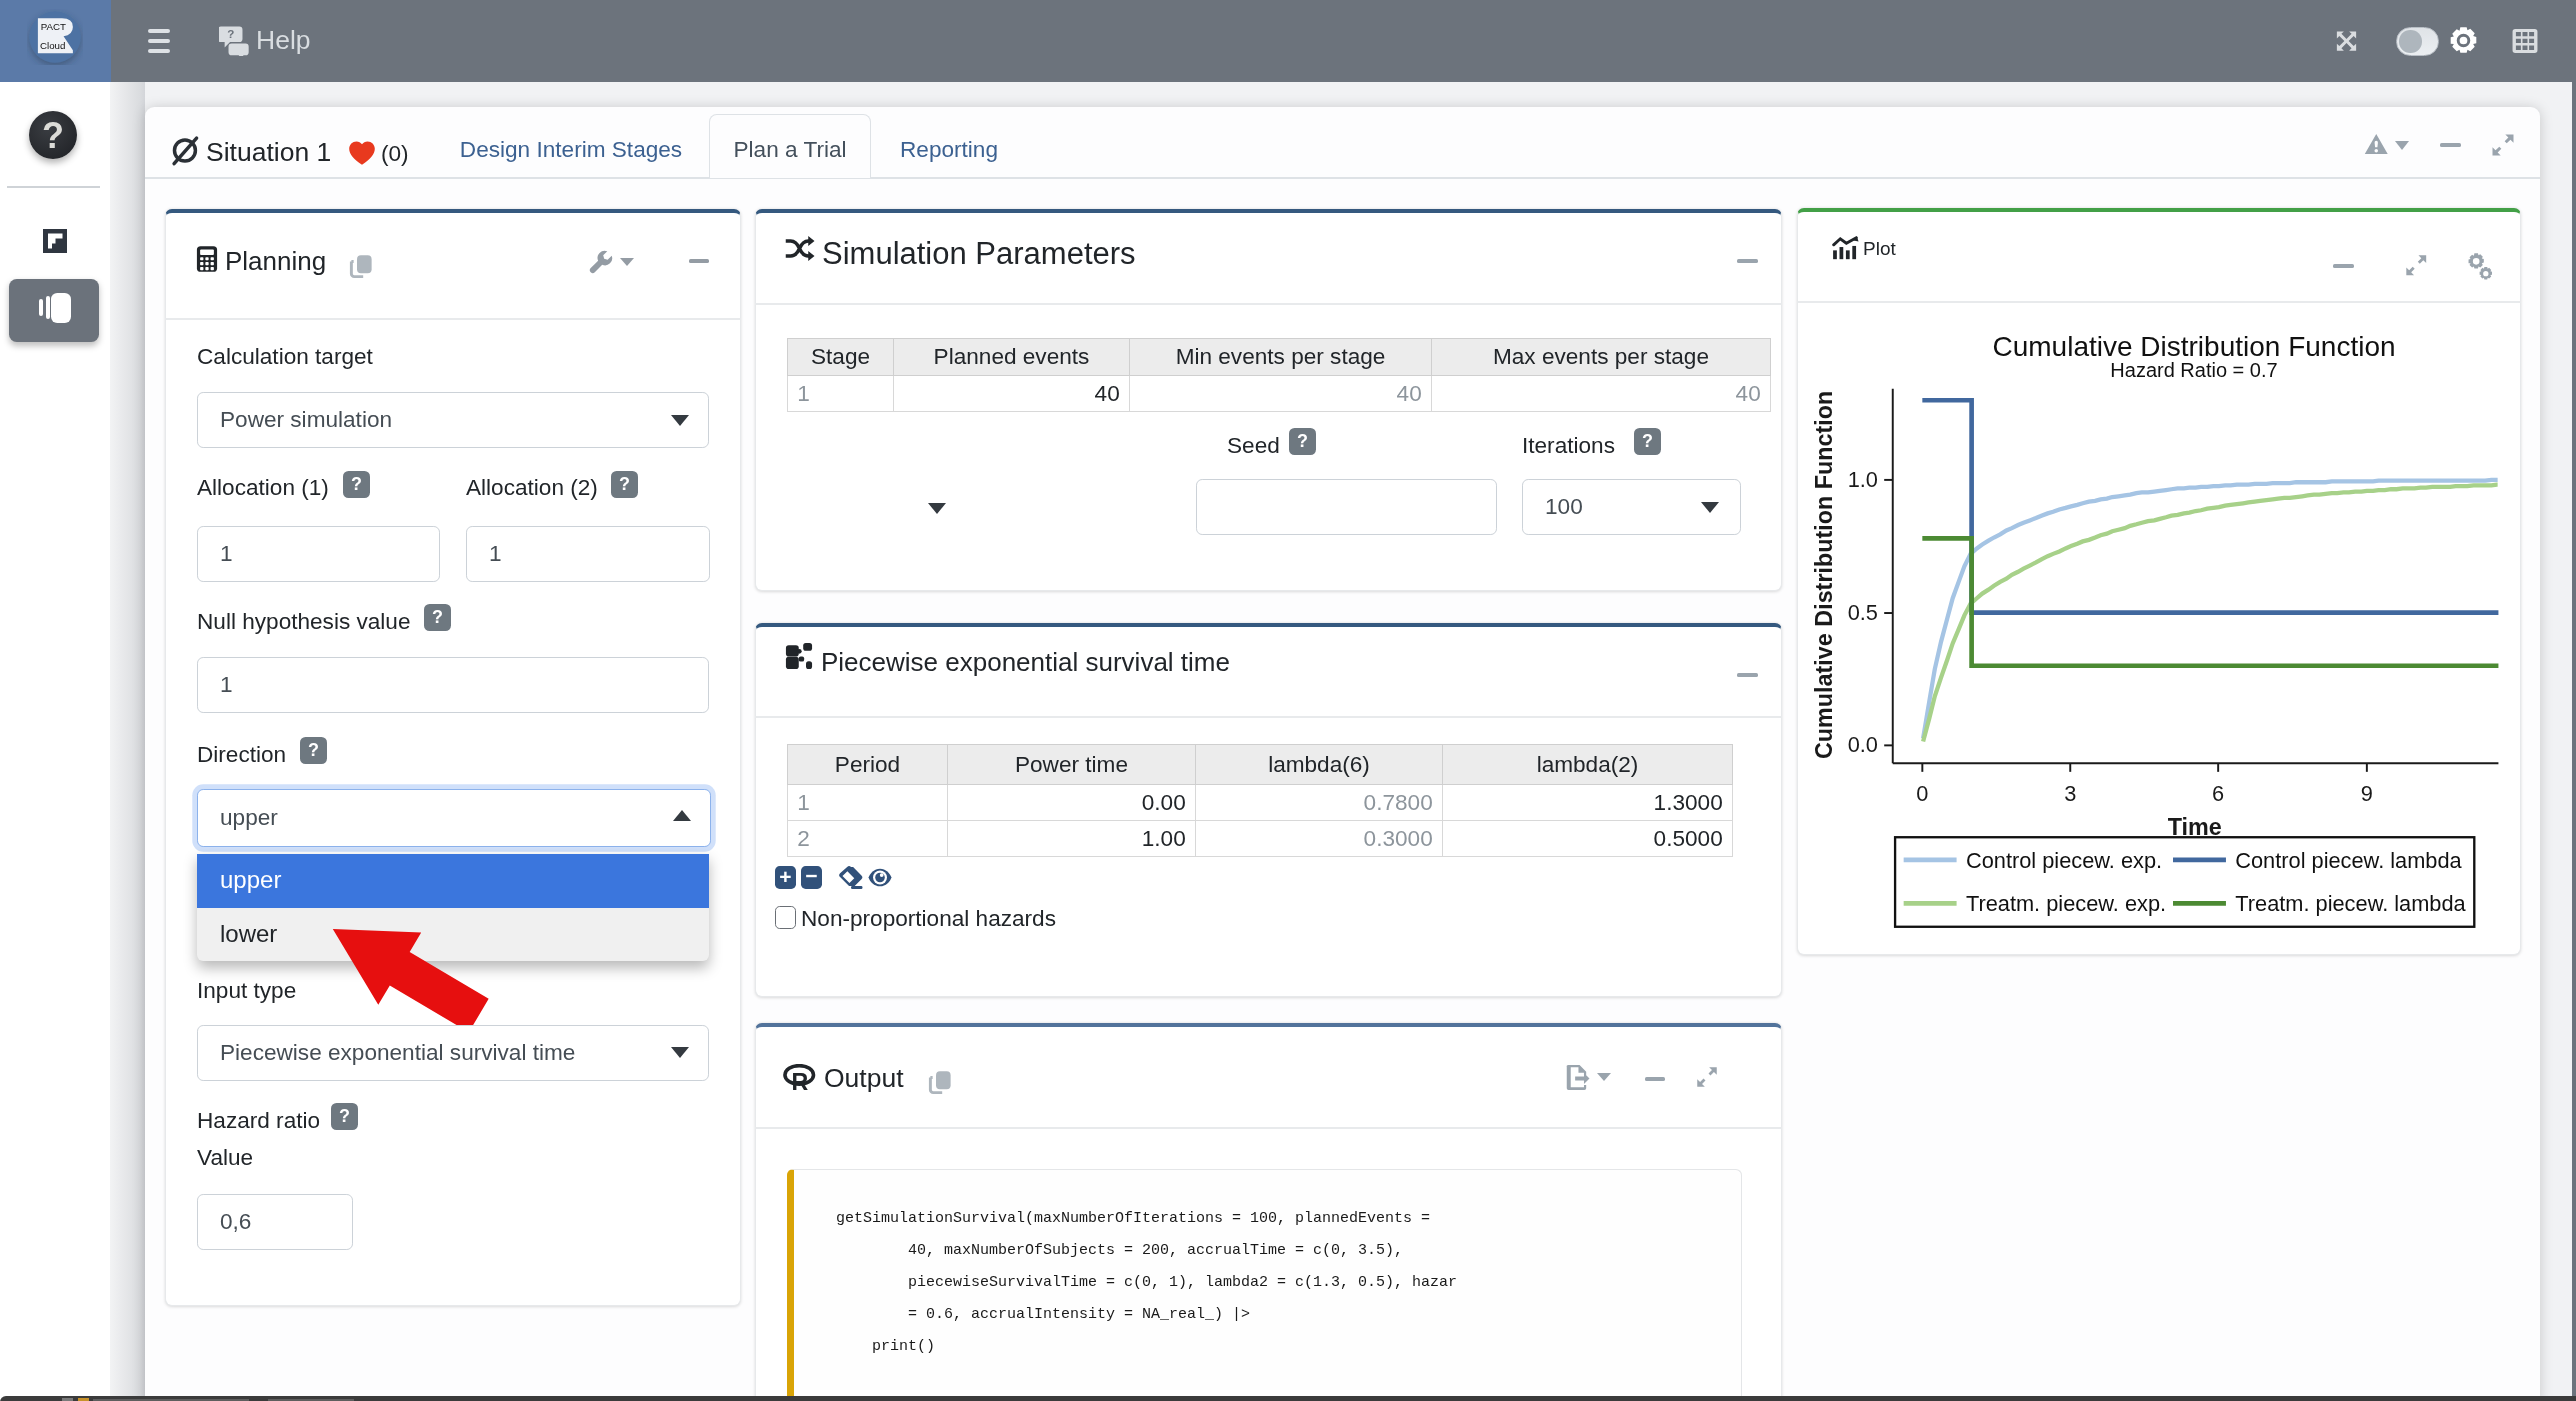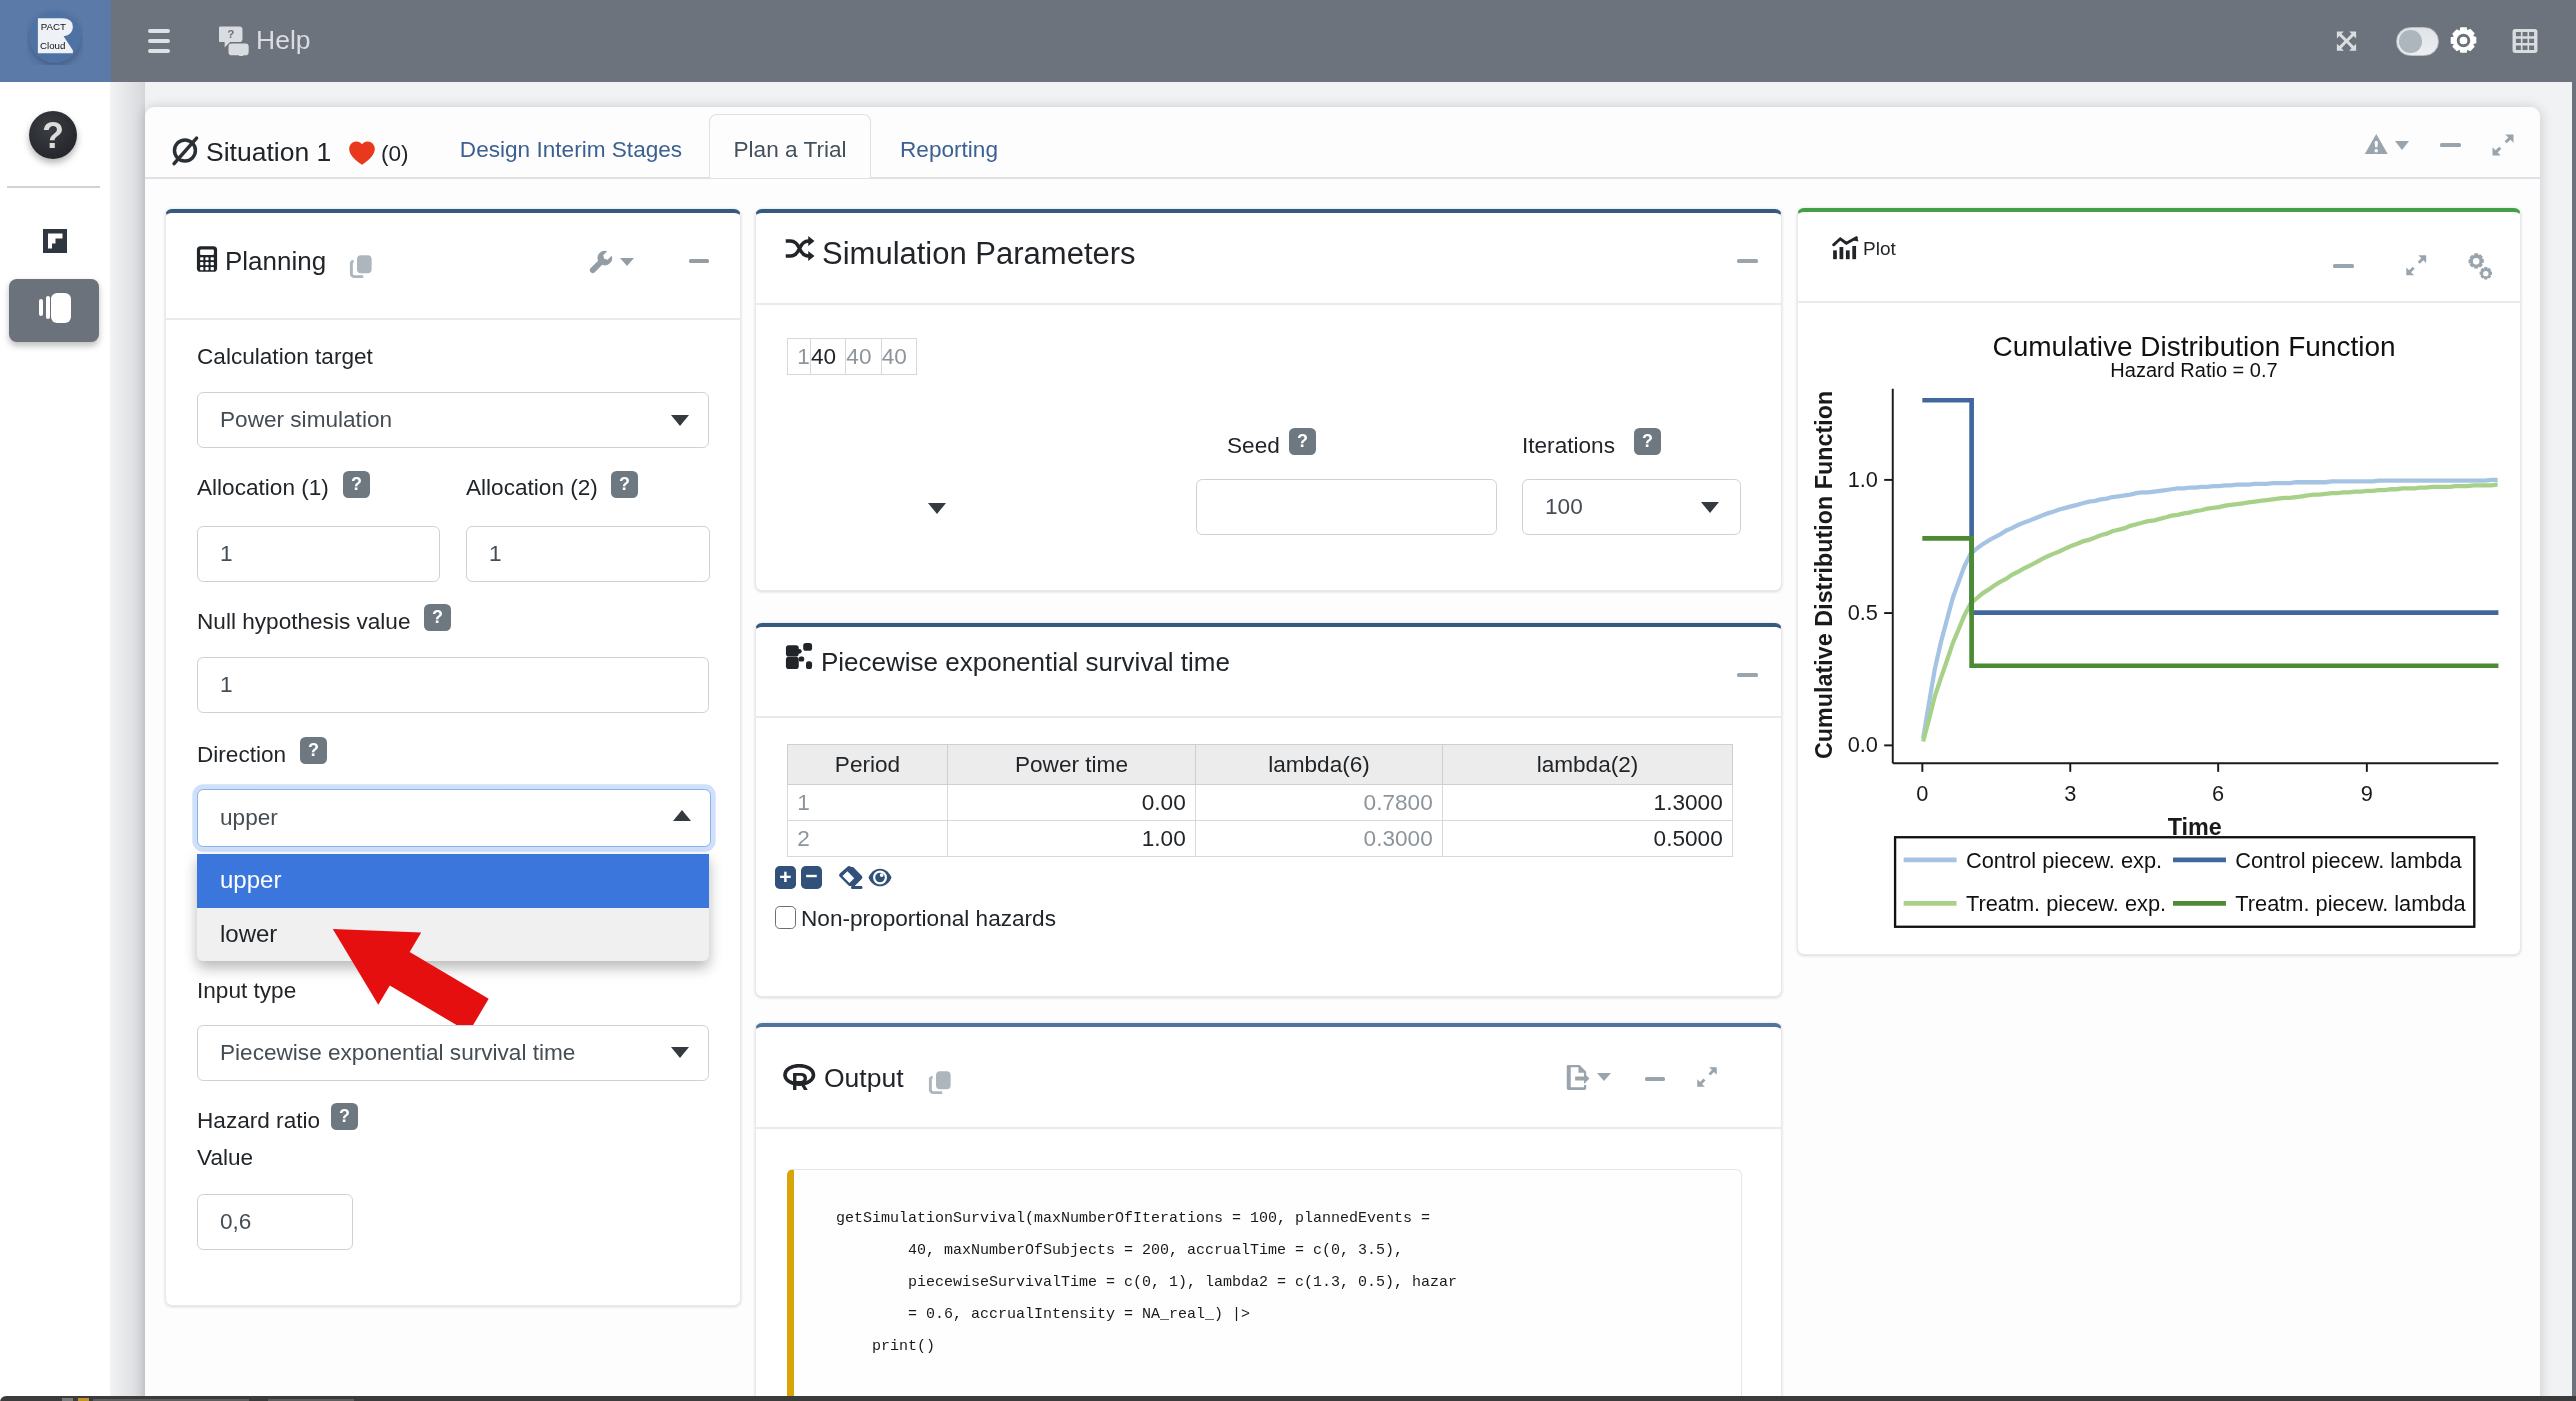--- a/index.html
+++ b/index.html
@@ -195,20 +195,26 @@
 <svg class="abs" style="left:784px;top:236px;" width="31" height="25" viewBox="0 0 24 20">
   <path fill="none" stroke="#212529" stroke-width="2.8" d="M1 4 h4 c3 0 5 1.5 7 6 c2 4.5 4 6 7 6 h2 M1 16 h4 c3 0 5-1.5 7-6 c2-4.5 4-6 7-6 h2"></path>
   <path fill="#212529" d="M19 0 l5 4 -5 4 Z M19 12 l5 4 -5 4 Z"></path>
 </svg>
 <div class="abs" style="left:822px;top:238px;font-size:31px;color:#212529;line-height:1;">Simulation Parameters</div>
 <div class="abs" style="left:1737px;top:259px;width:21px;height:3.9px;background:#9aa4ad;border-radius:1.6px;"></div>
 <div class="pdiv" style="left:755px;top:303px;width:1027px;"></div>
 
 <table class="t abs" style="left:787px;top:338px;">
 <tbody>
+      <tr style="height:37px;">
+        <th style="width:106px;">Stage</th>
+        <th style="width:236px;">Planned events</th>
+        <th style="width:302px;">Min events per stage</th>
+        <th style="width:339px;">Max events per stage</th>
+      </tr>
 <tr style="height:36px;">
         <td class="gray" style="padding-left:9.3px;">1</td>
         <td style="text-align:right;padding-right:9.3px;">40</td>
         <td class="gray" style="text-align:right;padding-right:9.3px;">40</td>
         <td class="gray" style="text-align:right;padding-right:9.3px;">40</td>
       </tr>
 </tbody>
   </table>
 
 <div class="caret" style="left:928px;top:503px;"></div>

